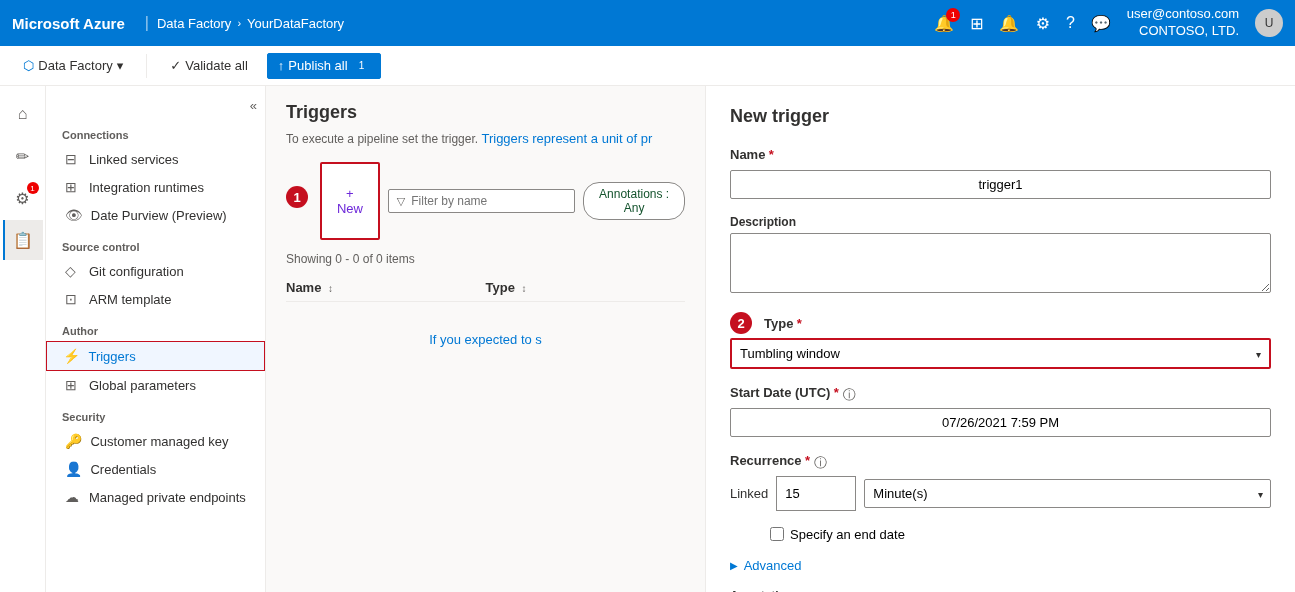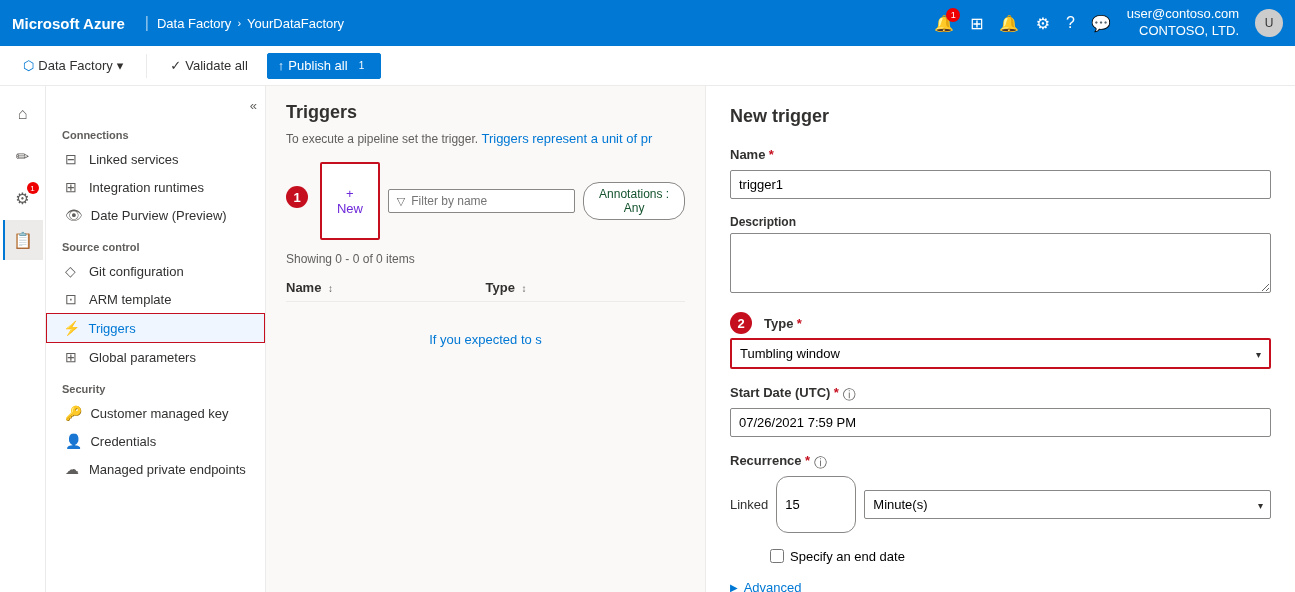--- a/index.html
+++ b/index.html
@@ -354,20 +354,21 @@
     }
     .form-label .required { color: #c50f1f; }
     .form-input {
       width: 100%;
       padding: 6px 8px;
       border: 1px solid #8a8886;
       border-radius: 2px;
       font-size: 13px;
       outline: none;
       background: white;
+      text-align: center;
     }
     .form-textarea {
       width: 100%;
       padding: 6px 8px;
       border: 1px solid #8a8886;
       border-radius: 2px;
       font-size: 13px;
       outline: none;
       resize: vertical;
       min-height: 60px;
@@ -403,23 +404,23 @@
       align-items: center;
       gap: 8px;
     }
     .recurrence-label {
       font-size: 13px;
       color: #323130;
       flex-shrink: 0;
     }
     .recurrence-input {
       width: 80px;
-      padding: 20px 8px;
+      padding: 9px 8px;
       border: 1px solid #8a8886;
-      border-radius: 12px;
+      border-radius: 0;
       font-size: 13px;
       outline: none;
     }
     .recurrence-select-wrapper {
       position: relative;
       flex: 1;
     }
     .recurrence-select {
       width: 100%;
       padding: 6px 30px 6px 8px;
@@ -555,20 +556,21 @@
         <span class="nav-item-icon">◇</span>
         <span>Git configuration</span>
       </div>
       <div class="nav-item">
         <span class="nav-item-icon">⊡</span>
         <span>ARM template</span>
       </div>
     </div>
 
     <div>
+      <div class="nav-section-label">Author</div>
       <div class="nav-item active" style="border:1px solid #c50f1f;background:#f0f6ff;">
         <span class="nav-item-icon" style="color:#0078d4">⚡</span>
         <span style="color:#0078d4">Triggers</span>
       </div>
       <div class="nav-item">
         <span class="nav-item-icon">⊞</span>
         <span>Global parameters</span>
       </div>
     </div>
 

